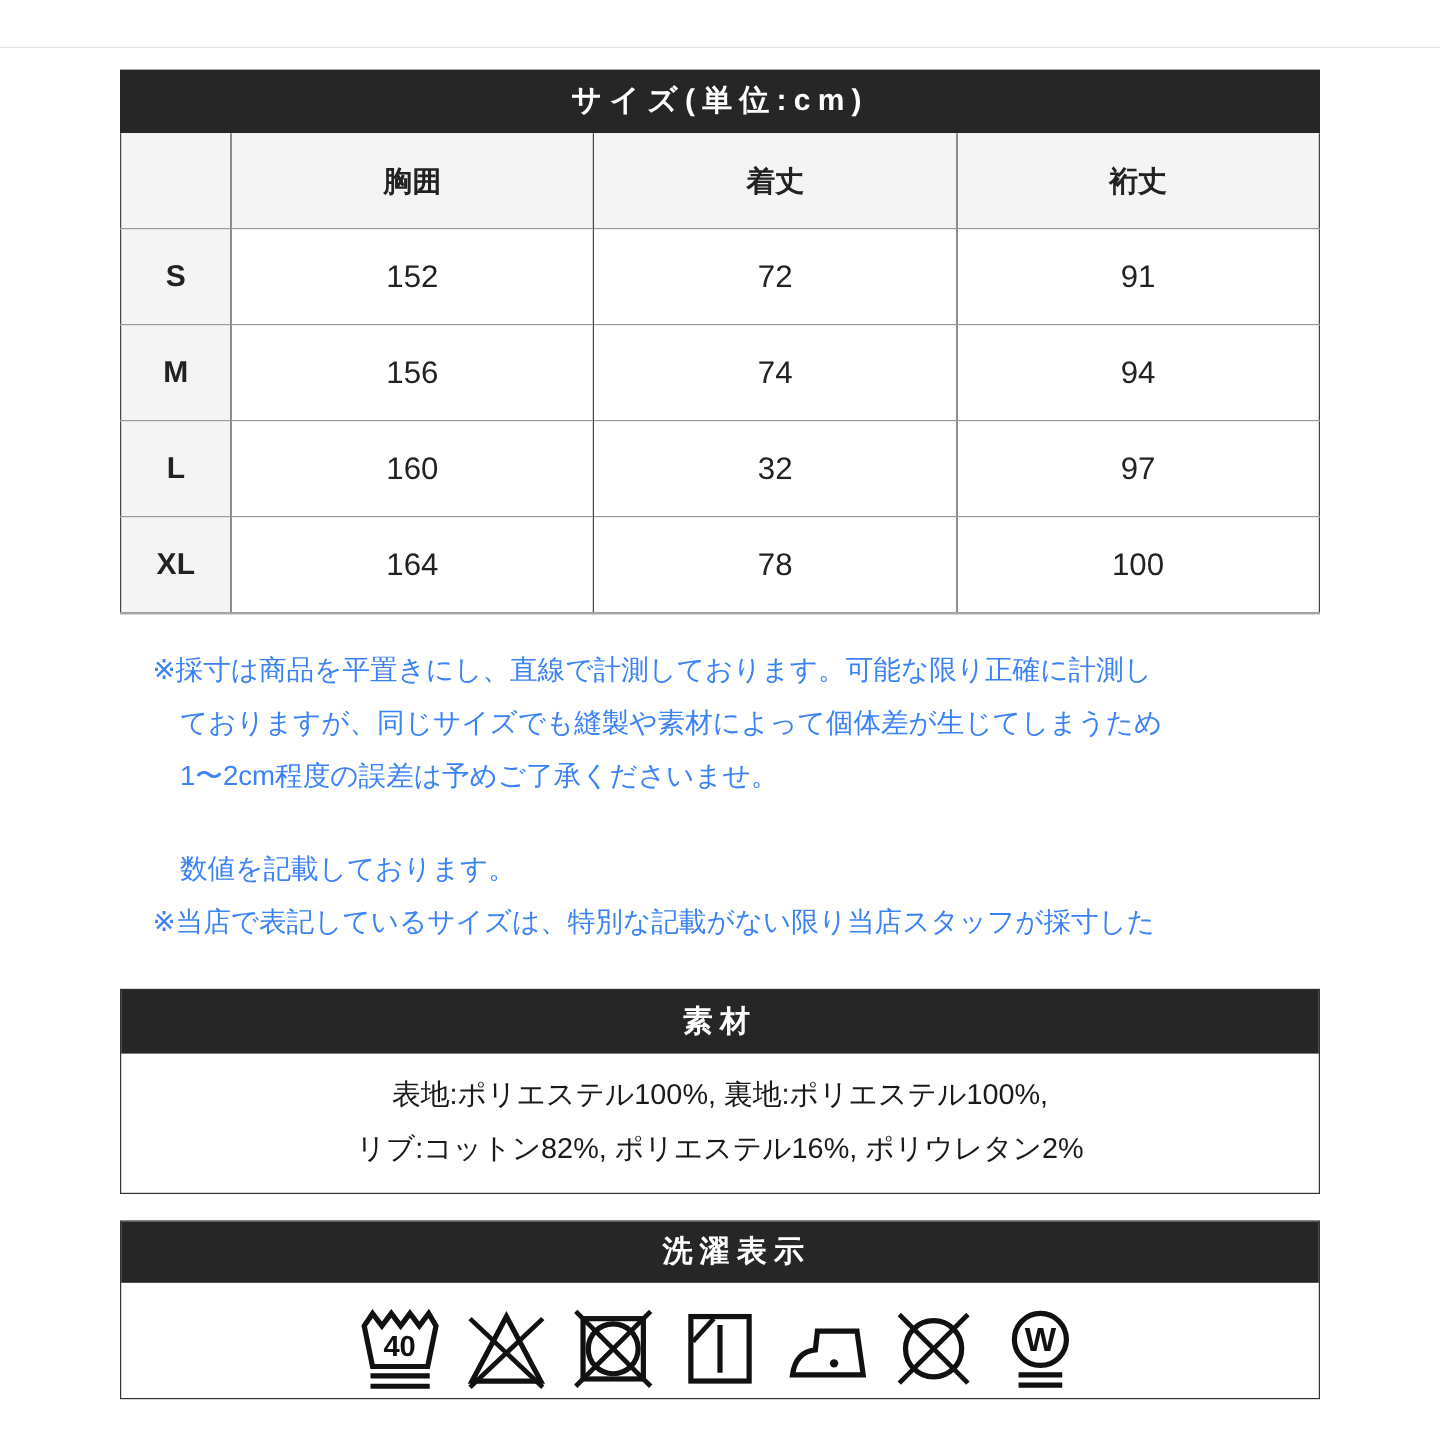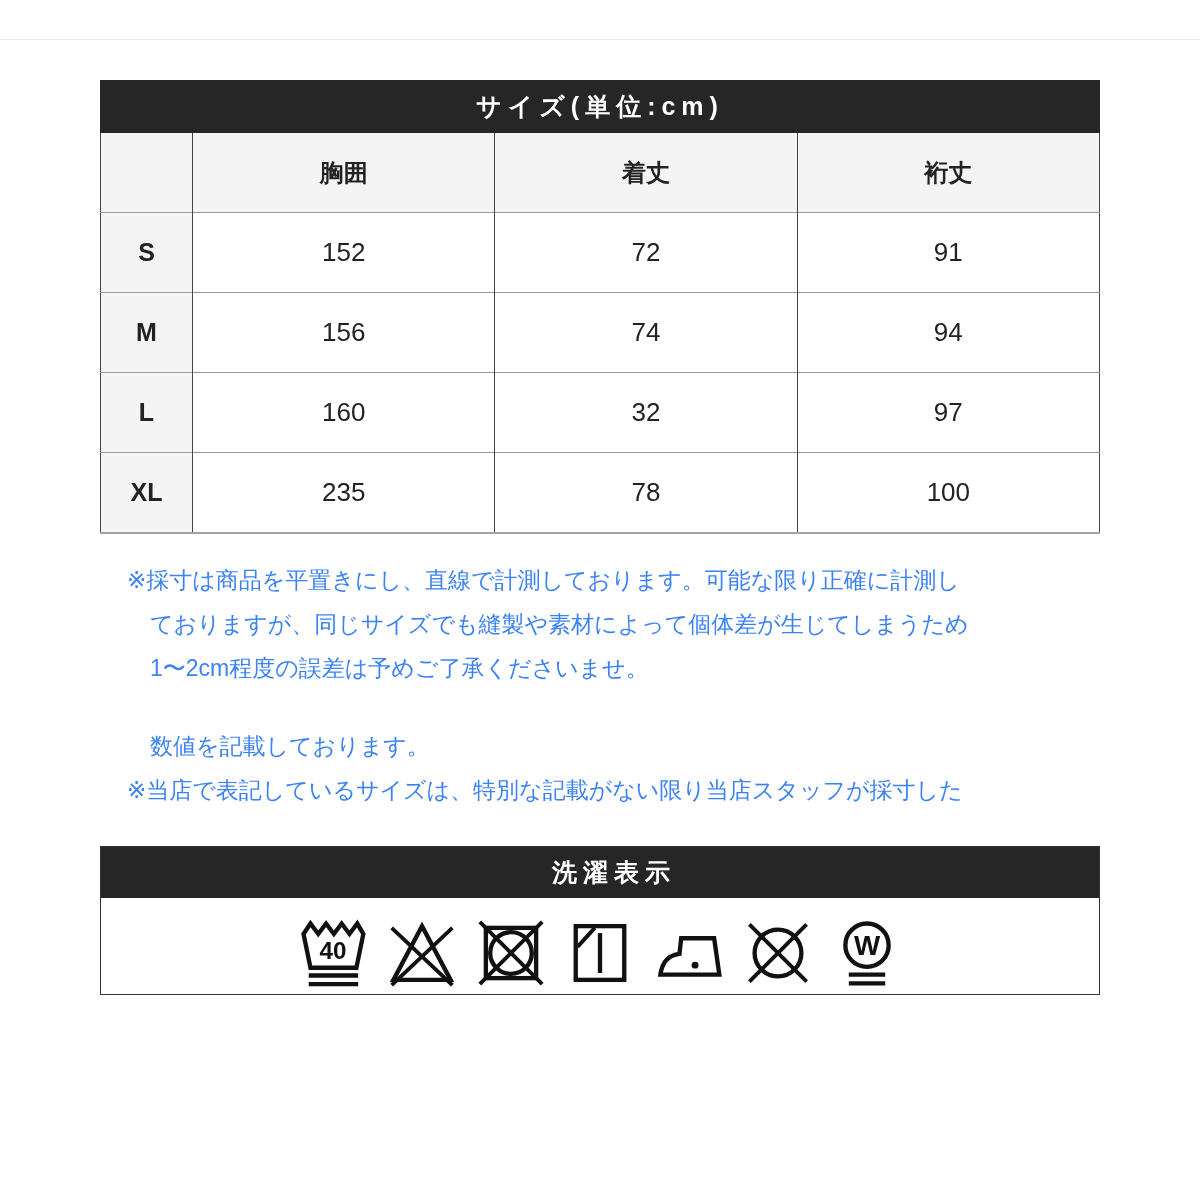--- a/index.html
+++ b/index.html
@@ -5,21 +5,21 @@
   html,body{margin:0;padding:0;background:#ffffff;}
   .page{
     width:1200px;height:1200px;background:#ffffff;position:relative;
     font-family:"Liberation Sans","DejaVu Sans",sans-serif;color:#222;
     overflow:hidden;
   }
   .container{width:1000px;margin:0 auto;}
   .top-divider{border:none;border-top:1px solid #e7e7e7;margin:39px 0 0 0;}
 
   
-  .size-section{margin-top:40px;border-radius:19px;}
+  .size-section{margin-top:18px;border-radius:19px;}
   .bar{
     background:#262626;color:#ffffff;text-align:center;
     font-weight:bold;font-size:25px;letter-spacing:6px;
     height:53px;line-height:53px;
   }
   table.size-table{
     width:100%;border-collapse:collapse;table-layout:fixed;
     border-left:1px solid #444;border-right:1px solid #444;border-bottom:2px solid #a3a3a3;
   }
   table.size-table col.c0{width:92px;}
@@ -95,40 +95,49 @@
           <td class="val">94</td>
         </tr>
         <tr>
           <td class="size-label">L</td>
           <td class="val">160</td>
           <td class="val">32</td>
           <td class="val">97</td>
         </tr>
         <tr>
           <td class="size-label">XL</td>
-          <td class="val">235</td>
+          <td class="val">164</td>
           <td class="val">78</td>
           <td class="val">100</td>
         </tr>
       </tbody>
         </table>
     </div>
 
     <div class="notes">
       <div class="note">
         <div class="line">※採寸は商品を平置きにし、直線で計測しております。可能な限り正確に計測し</div>
         <div class="line cont">ておりますが、同じサイズでも縫製や素材によって個体差が生じてしまうため</div>
         <div class="line cont">1〜2cm程度の誤差は予めご了承くださいませ。</div>
       </div>
       <div class="note">
         <div class="line cont">数値を記載しております。</div>
         <div class="line">※当店で表記しているサイズは、特別な記載がない限り当店スタッフが採寸した</div>
       </div>
     </div>
 
+    <div class="material-section boxed">
+      <div class="bar">
+        <span>素材</span>
+      </div>
+      <div class="material-body">
+        <div class="material-line">表地:ポリエステル100%, 裏地:ポリエステル100%,</div>
+        <div class="material-line">リブ:コットン82%, ポリエステル16%, ポリウレタン2%</div>
+      </div>
+    </div>
 
     <div class="care-section boxed">
       <div class="bar care-bar">
         <span>洗濯表示</span>
       </div>
       <div class="care-body">
 
         <svg class="care-sym" viewBox="0 0 90 86">
           <path class="stroke" d="M11 21 L19 9 L28 21 L37 9 L46 21 L55 9 L64 21 L73 9 L80 21 L72 60 L19 60 Z"></path>
           <text x="45" y="50" font-size="28" text-anchor="middle">40</text>

